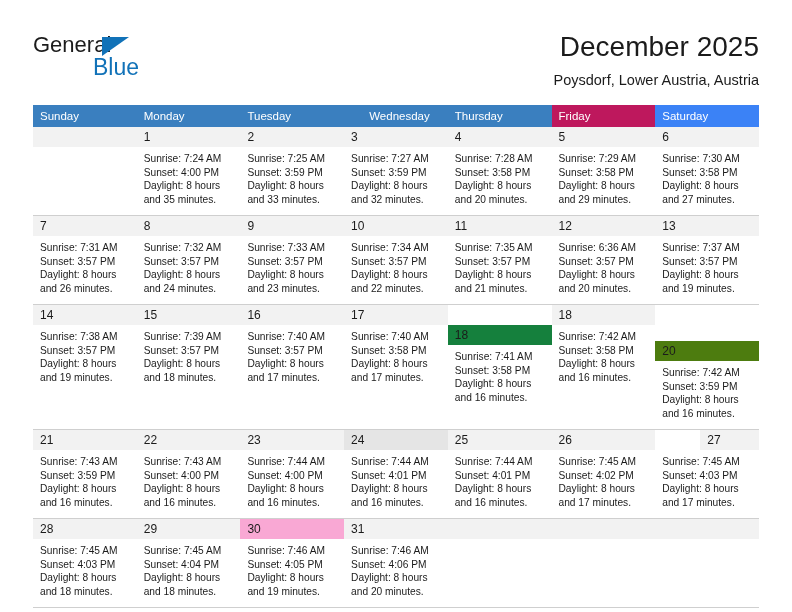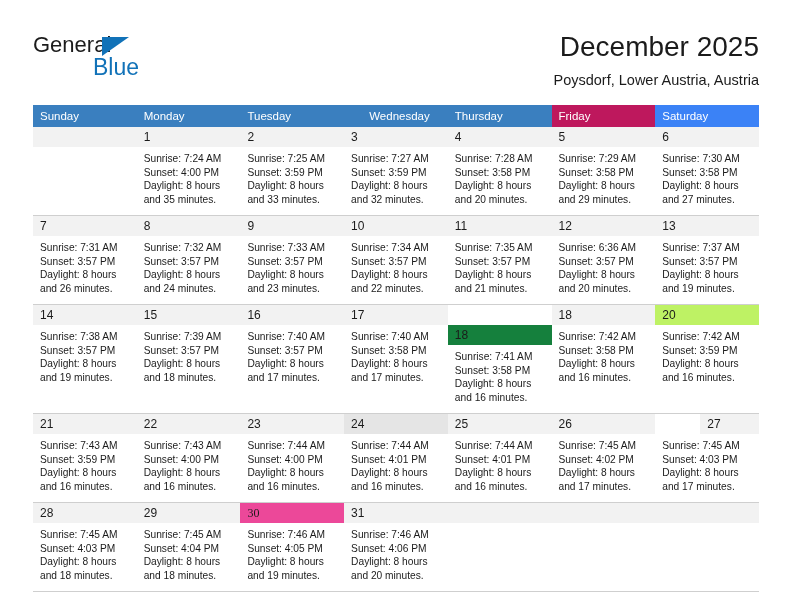--- a/index.html
+++ b/index.html
@@ -389,21 +389,21 @@
               <div class="cell-lines">
                 <div>Sunrise: 7:42 AM</div>
                 <div>Sunset: 3:58 PM</div>
                 <div>Daylight: 8 hours</div>
                 <div>and 16 minutes.</div>
               </div>
             </div>
           </td>
           <td>
             <div class="cell">
-              <div class="daynum-band" style="background: #bef264;">20</div>
+              <div class="daynum-band" style="background: #4d7c0f; margin-top: 36px;">20</div>
               <div class="cell-lines">
                 <div>Sunrise: 7:42 AM</div>
                 <div>Sunset: 3:59 PM</div>
                 <div>Daylight: 8 hours</div>
                 <div>and 16 minutes.</div>
               </div>
             </div>
           </td>
         </tr>
         <tr class="week">
@@ -503,21 +503,21 @@
               <div class="cell-lines">
                 <div>Sunrise: 7:45 AM</div>
                 <div>Sunset: 4:04 PM</div>
                 <div>Daylight: 8 hours</div>
                 <div>and 18 minutes.</div>
               </div>
             </div>
           </td>
           <td>
             <div class="cell">
-              <div class="daynum-band" style="background: #ec4899; font-family: Liberation Serif, serif;">30</div>
+              <div class="daynum-band" style="background: #f9a8d4;">30</div>
               <div class="cell-lines">
                 <div>Sunrise: 7:46 AM</div>
                 <div>Sunset: 4:05 PM</div>
                 <div>Daylight: 8 hours</div>
                 <div>and 19 minutes.</div>
               </div>
             </div>
           </td>
           <td>
             <div class="cell">

